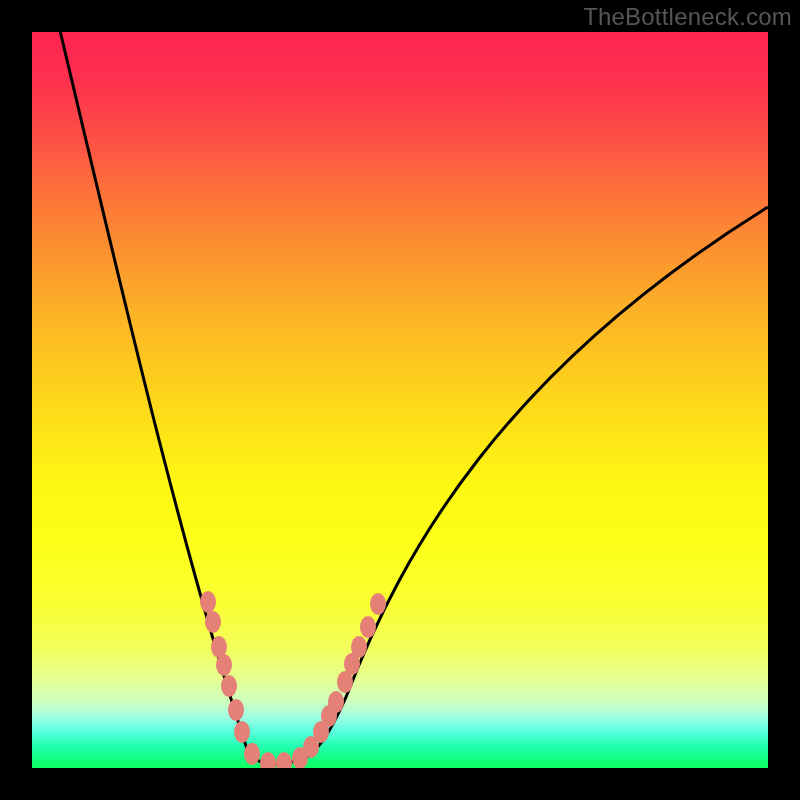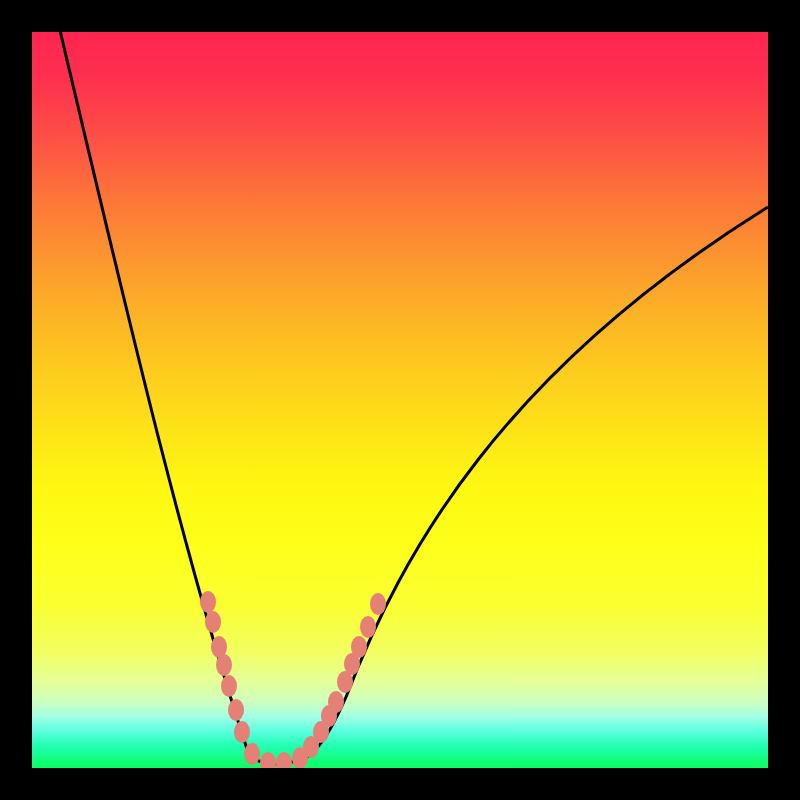--- a/index.html
+++ b/index.html
@@ -90,13 +90,14 @@
           <ellipse cx="297" cy="684" rx="8" ry="11" fill="#e48076"></ellipse>
           <ellipse cx="304" cy="670" rx="8" ry="11" fill="#e48076"></ellipse>
           <ellipse cx="313" cy="650" rx="8" ry="11" fill="#e48076"></ellipse>
           <ellipse cx="320" cy="632" rx="8" ry="11" fill="#e48076"></ellipse>
           <ellipse cx="327" cy="615" rx="8" ry="11" fill="#e48076"></ellipse>
           <ellipse cx="336" cy="595" rx="8" ry="11" fill="#e48076"></ellipse>
           <ellipse cx="346" cy="572" rx="8" ry="11" fill="#e48076"></ellipse>
         </g>
     </svg>
   </div>
+  <div class="watermark">TheBottleneck.com</div>
 </div>
 
 </body></html>

